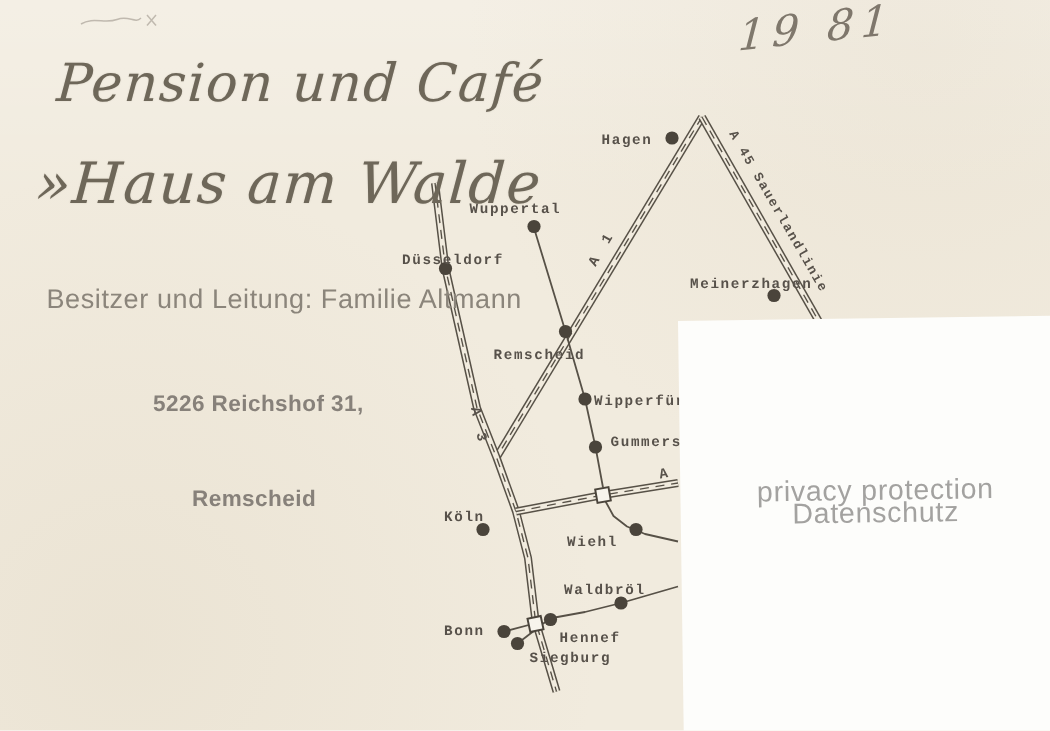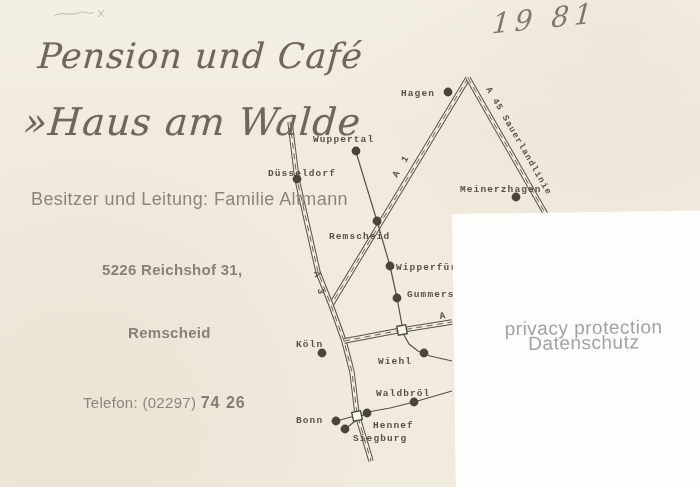--- a/index.html
+++ b/index.html
@@ -108,21 +108,20 @@
         <text x="486" y="89" fill="#57514a" font-family="&quot;Liberation Mono&quot;,&quot;DejaVu Sans Mono&quot;,monospace" font-size="8.8" font-weight="bold" letter-spacing="1.2" transform="rotate(60 486 89)">A 45 Sauerlandlinie</text>
       </g>
   </svg>
 
   <div class="title title-1">Pension und Café</div>
   <div class="title title-2">»Haus am Walde</div>
 
   <div class="owner-line">Besitzer und Leitung: Familie Altmann</div>
   <div class="address-line">5226 Reichshof 31,</div>
   <div class="locality-line">Remscheid</div>
-  <div class="phone-line"><span>Telefon: (02297) </span><span class="bold">74 26</span></div>
 
   <div class="handwriting">19 81</div>
 
   <div class="privacy-overlay">
     <div class="pp-line">privacy protection</div>
     <div class="pp-line">Datenschutz</div>
   </div>
 
 </div>
 

